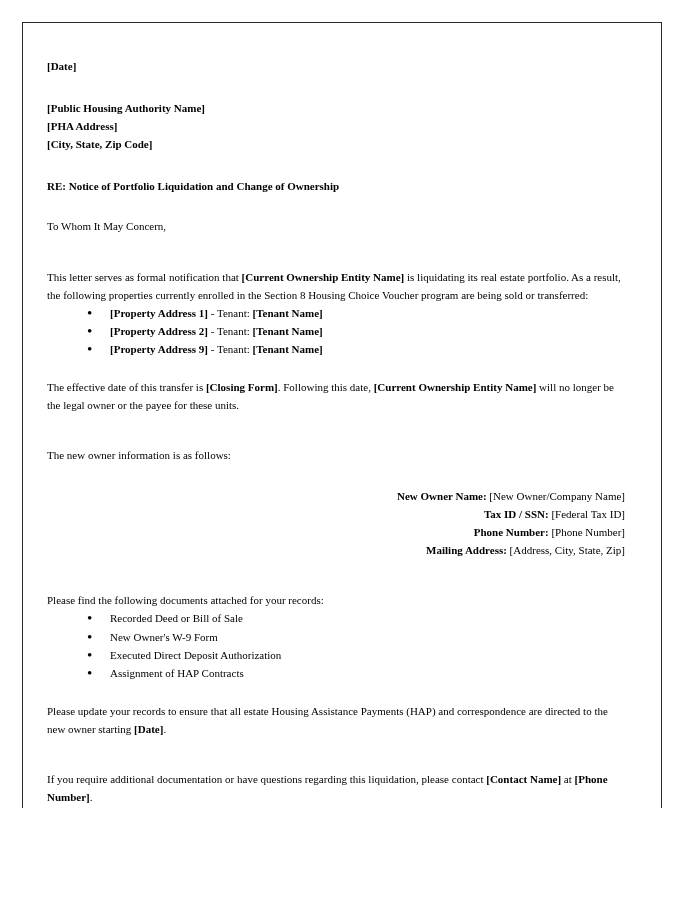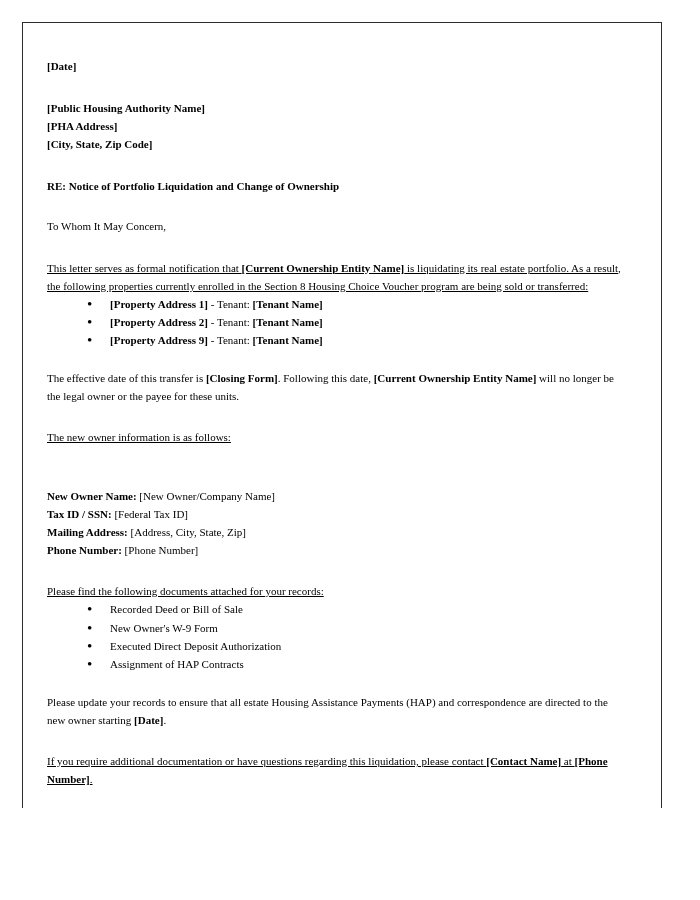--- a/index.html
+++ b/index.html
@@ -40,24 +40,24 @@
     text-align: left;
   }
 
   .blk { margin: 0; padding: 0; }
 
   
   .sp-date       { margin-top: 12px; }
   .sp-block      { margin-top: 24px; }
   .sp-re         { margin-top: 24px; }
   .sp-salut      { margin-top: 22px; }
-  .sp-para       { margin-top: 23px; text-decoration: underline; }
+  .sp-para       { margin-top: 32px; }
   .sp-list       { margin-top: 16px; }
   .sp-afterlist  { margin-top: 19px; }
-  .sp-owner      { margin-top: 41px; }
+  .sp-owner      { margin-top: 23px; text-align: right; }
 
   b, .b { font-weight: bold; }
 
   ul.doclist {
     margin: 0;
     padding: 0 0 0 40px;
     list-style: none;
   }
   ul.doclist li {
     position: relative;
@@ -113,22 +113,22 @@
       <li><b>[Property Address 9]</b><span> - Tenant: </span><b>[Tenant Name]</b></li>
     </ul>
 
     <p class="blk sp-afterlist"><span>The effective date of this transfer is </span><b>[Closing Form]</b><span>. Following this date, </span><b>[Current Ownership Entity Name]</b><span> will no longer be the legal owner or the payee for these units.</span></p>
 
     <p class="blk sp-para">The new owner information is as follows:</p>
 
     <div class="blk sp-owner">
       <div class="owner-line"><b>New Owner Name:</b> <span>[New Owner/Company Name]</span></div>
       <div class="owner-line"><b>Tax ID / SSN:</b> <span>[Federal Tax ID]</span></div>
+      <div class="owner-line"><b>Phone Number:</b> <span>[Phone Number]</span></div>
       <div class="owner-line"><b>Mailing Address:</b> <span>[Address, City, State, Zip]</span></div>
-      <div class="owner-line"><b>Phone Number:</b> <span>[Phone Number]</span></div>
     </div>
 
     <p class="blk sp-para">Please find the following documents attached for your records:</p>
 
     <ul class="doclist sp-list">
       <li>Recorded Deed or Bill of Sale</li>
       <li>New Owner's W-9 Form</li>
       <li>Executed Direct Deposit Authorization</li>
       <li>Assignment of HAP Contracts</li>
     </ul>

